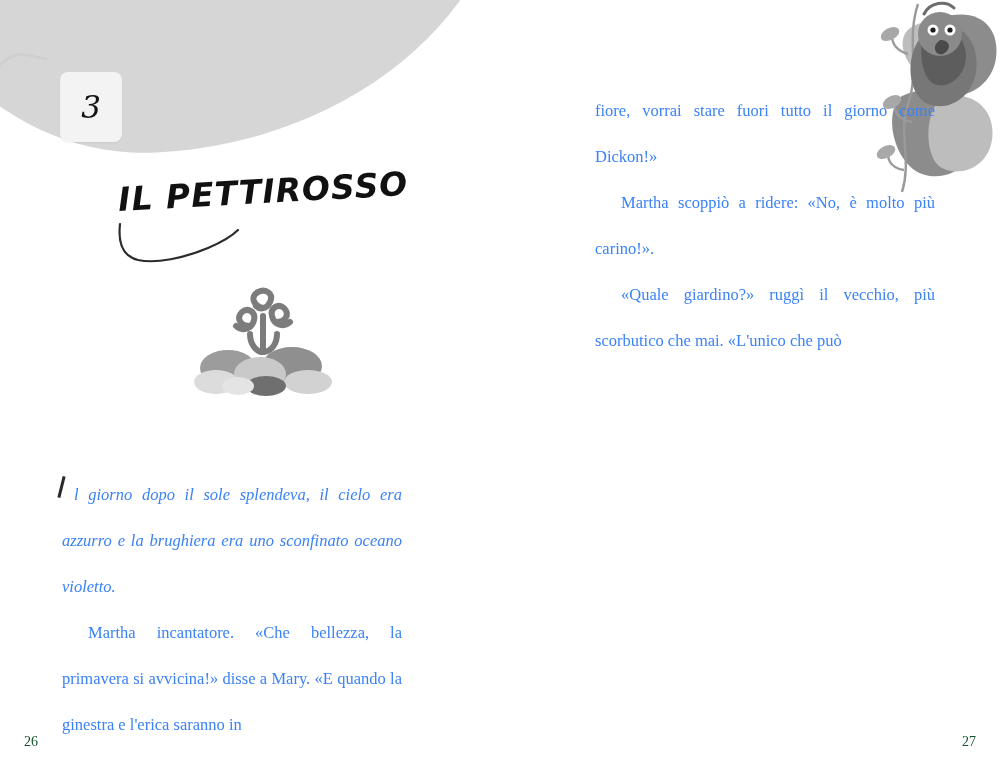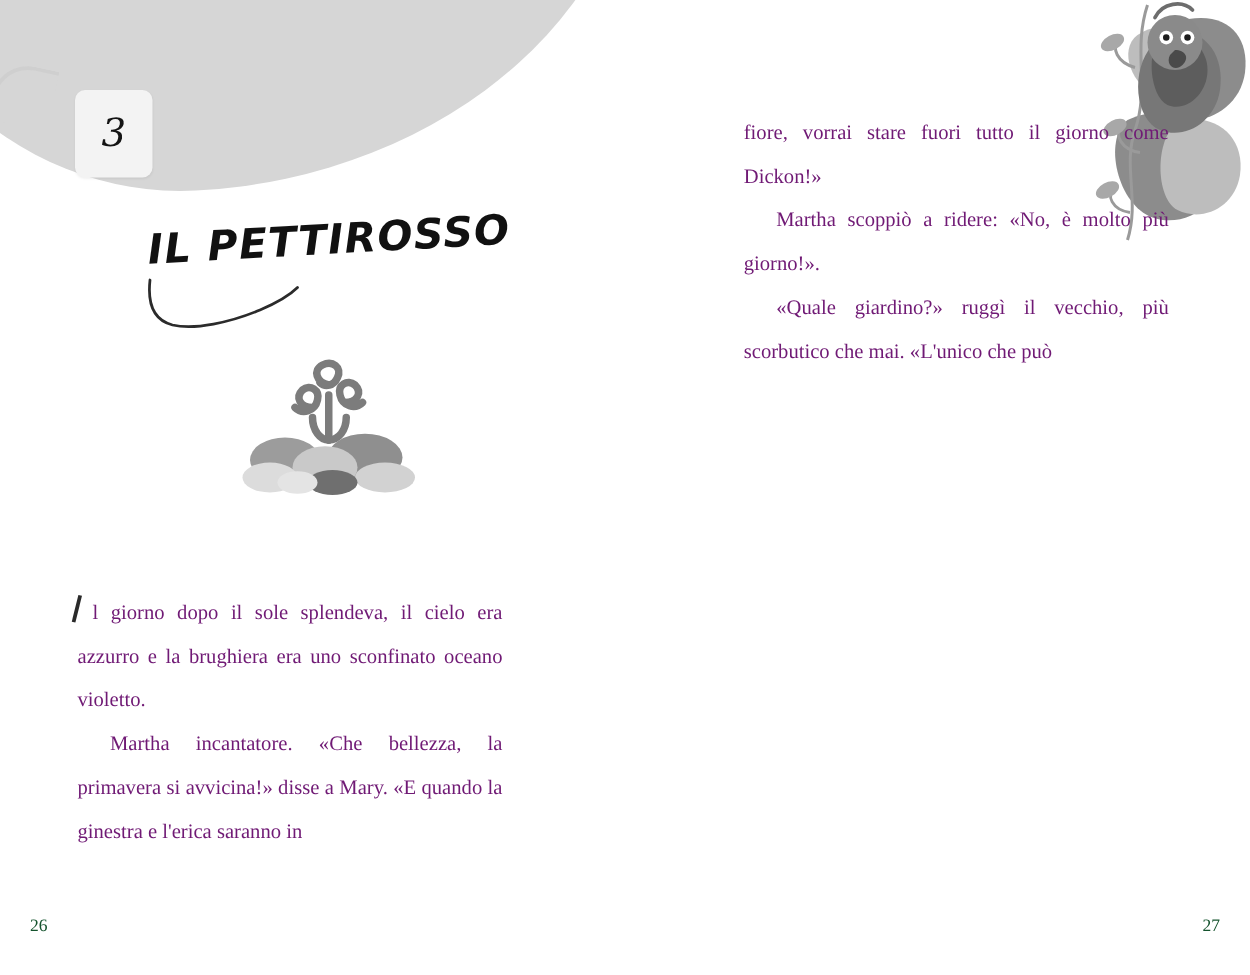--- a/index.html
+++ b/index.html
@@ -102,33 +102,34 @@
     right: 0;
     width: 210px;
     height: 215px;
   }
 
   
   .col {
     position: absolute;
     width: 340px;
     font-size: 16.5px;
-    line-height: 35px;
+    line-height: 46px;
     text-align: justify;
-    color: #701a75;
+    color: #3b82f6;
   }
   .col.left  { left: 62px;  top: 472px; }
   .col.right { left: 595px; top: 88px; }
 
   .col p { margin: 0; }
   .col p + p { text-indent: 26px; }
 
   
   .dropcap-line {
     position: relative;
+    font-style: italic;
   }
   .dropcap-mark {
     position: absolute;
     left: -2px;
     top: 4px;
     width: 3px;
     height: 22px;
     background: #2a2a2a;
     transform: rotate(14deg);
   }
@@ -221,20 +222,20 @@
   <div class="col left">
     <p class="dropcap-line">
       <span class="dropcap-mark"></span>
       <span class="dropcap-gap">l giorno dopo il sole splendeva, il cielo era azzurro e la brughiera era uno sconfinato oceano violetto.</span>
     </p>
     <p>Martha incantatore. «Che bellezza, la primavera si avvicina!» disse a Mary. «E quando la ginestra e l'erica saranno in</p>
   </div>
 
   <div class="col right">
     <p style="text-indent:0">fiore, vorrai stare fuori tutto il giorno come Dickon!»</p>
-    <p>Martha scoppiò a ridere: «No, è molto più giorno!».</p>
+    <p>Martha scoppiò a ridere: «No, è molto più carino!».</p>
     <p>«Quale giardino?» ruggì il vecchio, più scorbutico che mai. «L'unico che può</p>
   </div>
 
   <div class="folio left">26</div>
   <div class="folio right">27</div>
 
 </div>
 
 </body></html>

